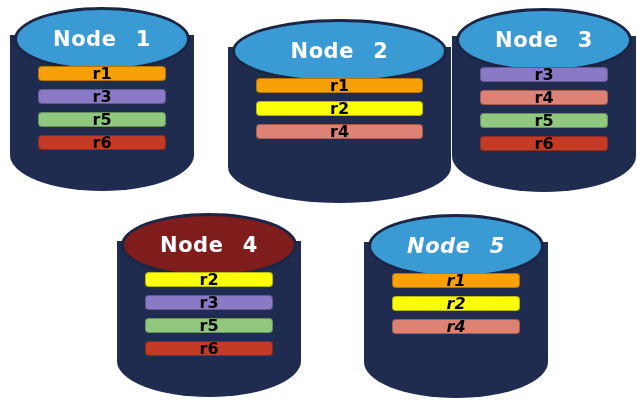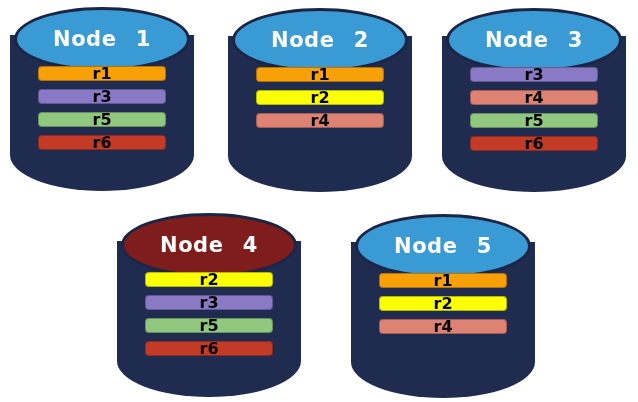--- a/index.html
+++ b/index.html
@@ -60,24 +60,24 @@
     justify-content: center;
   }
   .bar .replica-text {
     font-weight: bold;
     font-size: 16px;
     line-height: 1;
     color: #000000;
   }
   
   .pos-0 { left: 10px;  top: 5px;   }
-  .pos-1 { left: 228px; top: 6px;   }
-  .pos-2 { left: 442px; top: 6px;   }
+  .pos-1 { left: 228px; top: 17px; padding-left: 39px;   }
+  .pos-2 { left: 452px; top: 6px;   }
   .pos-3 { left: 117px; top: 211px; }
-  .pos-4 { left: 351px; top: 212px; }
+  .pos-4 { left: 364px; top: 212px; font-style: italic; }
 </style>
 </head>
 <body>
 
 <div class="canvas">
     <div class="cylinder pos-0">
     <div class="cyl-body" style="background: rgb(32, 44, 79);"></div>
     <div class="cyl-top" style="background: rgb(58, 154, 211); border-color: rgb(27, 37, 70);">
       <span class="node-label" style="color: rgb(255, 255, 255);">Node 1</span>
     </div>

